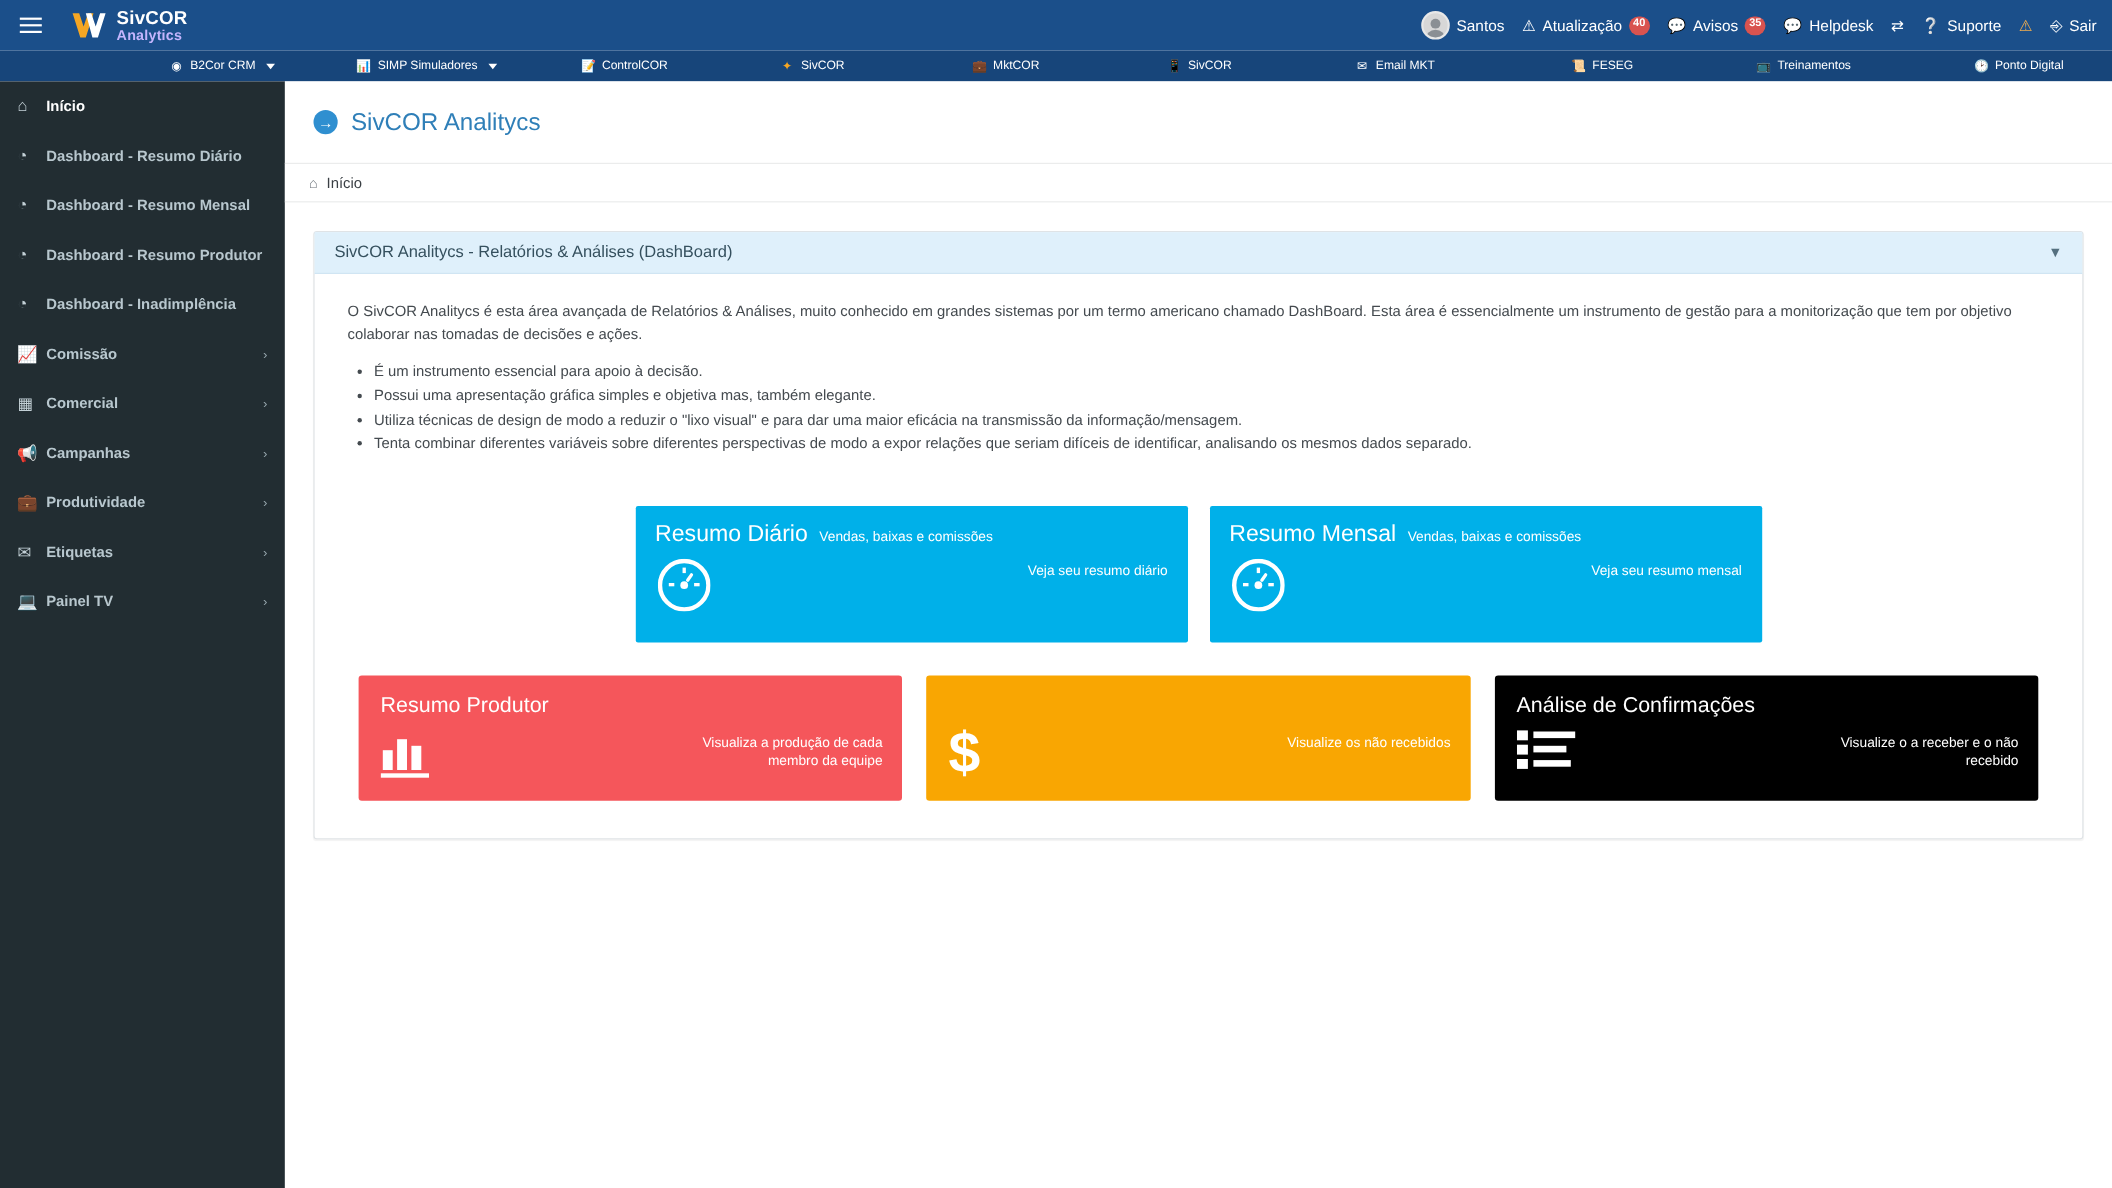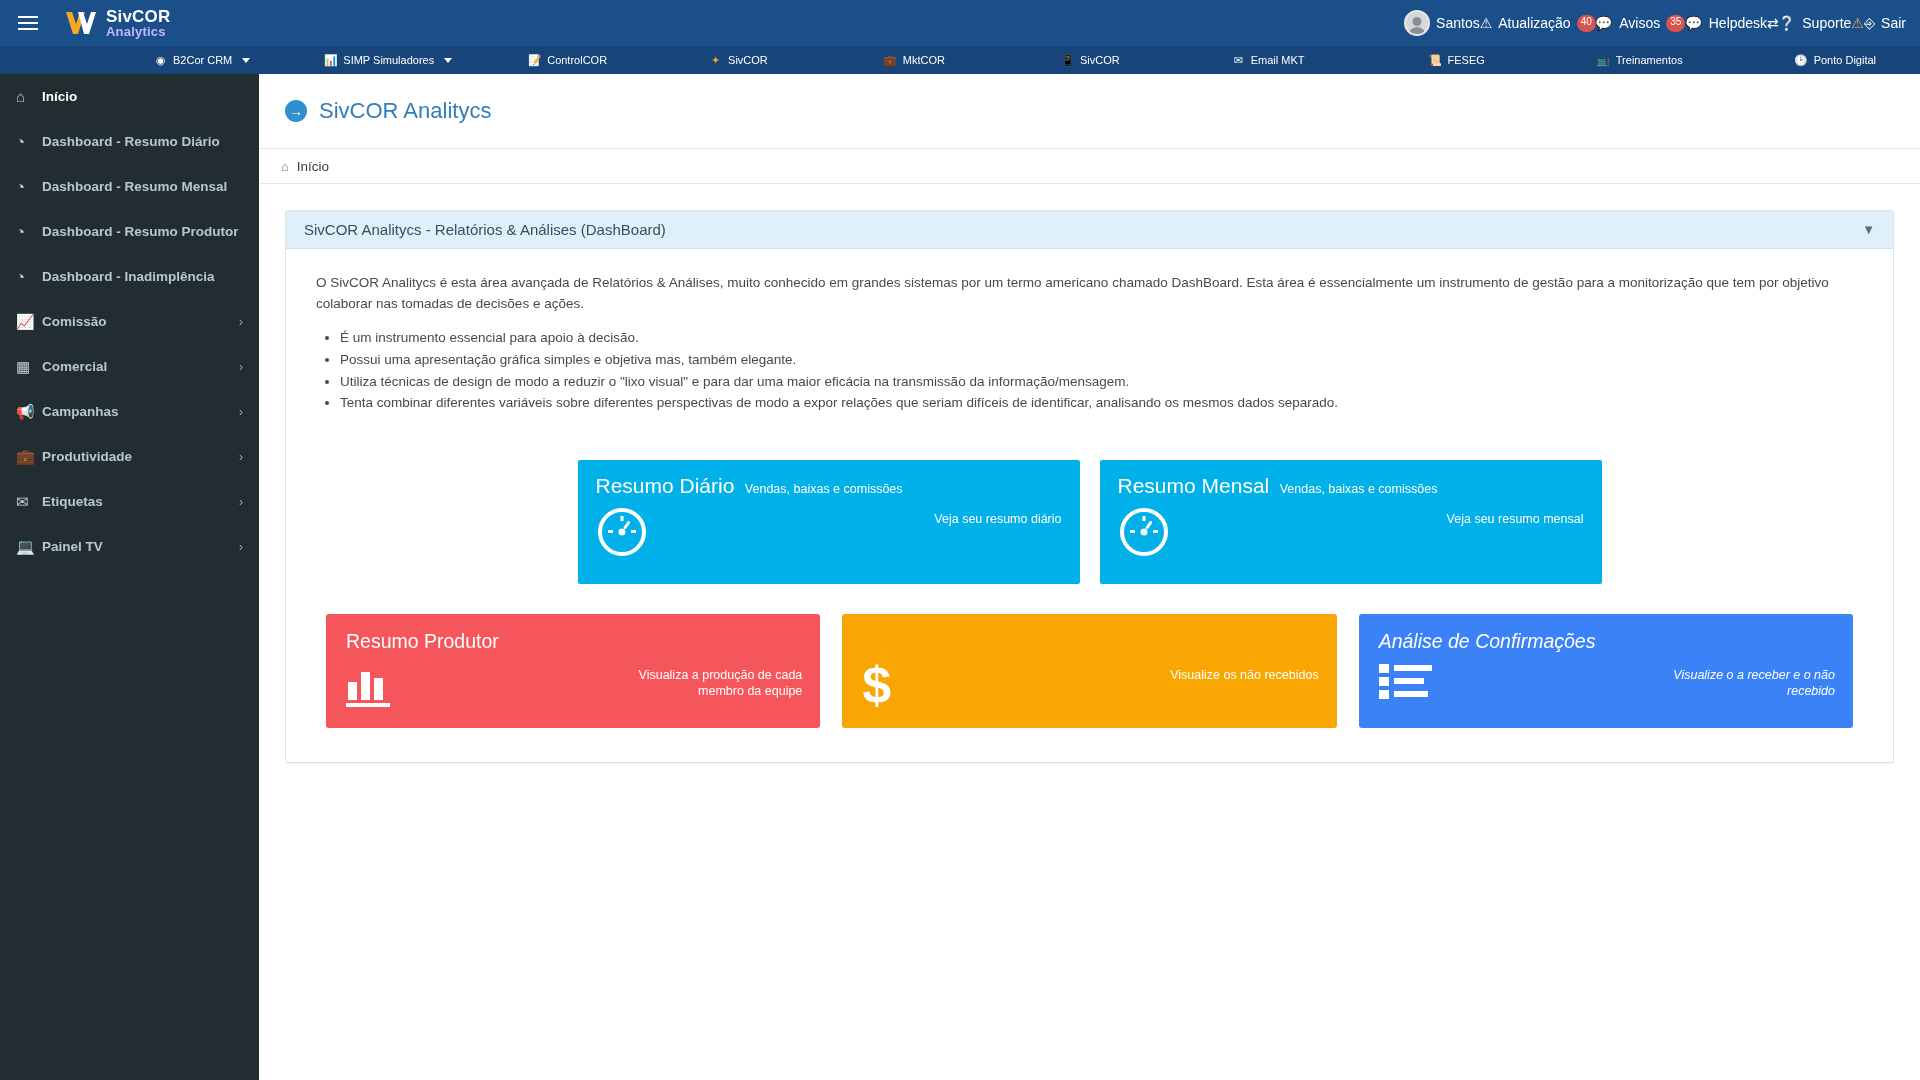--- a/index.html
+++ b/index.html
@@ -27,40 +27,40 @@
   .brand { display: flex; align-items: center; gap: 8px; margin-left: 8px; }
   .brand-logo {
     width: 34px; height: 30px; position: relative;
   }
   .brand-logo svg { display: block; }
   .brand-text { line-height: 1.0; }
   .brand-text .b1 { font-size: 17px; font-weight: bold; color: #ffffff; letter-spacing: .2px; }
   .brand-text .b2 { font-size: 13px; font-weight: bold; color: #c4b5fd; letter-spacing: .2px; }
 
   .topbar-right {
-    margin-left: auto; display: flex; align-items: center; gap: 0;
+    margin-left: auto; display: flex; align-items: center; gap: 16px;
     padding-right: 14px; font-size: 14px;
   }
   .tb-item { display: flex; align-items: center; gap: 6px; cursor: pointer; white-space: nowrap; }
   .avatar {
     width: 26px; height: 26px; border-radius: 50%; background: #d7d7d7;
     border: 2px solid #e8e8e8; overflow: hidden; position: relative;
   }
   .avatar::after {
     content: ""; position: absolute; left: 50%; top: 5px; width: 9px; height: 9px;
     border-radius: 50%; background: #8a8f94; transform: translateX(-50%);
   }
   .avatar::before {
     content: ""; position: absolute; left: 50%; top: 15px; width: 18px; height: 12px;
     border-radius: 9px 9px 0 0; background: #8a8f94; transform: translateX(-50%);
   }
   .badge {
     display: inline-block; background: #d9534f; color: #fff; border-radius: 9px;
     font-size: 10px; line-height: 14px; min-width: 18px; height: 17px; text-align: center;
-    padding: 0 4px; font-weight: normal;
+    padding: 0 4px; font-weight: bold;
   }
   .tri-warn { color: #ffffff; font-size: 14px; }
   .ic { font-size: 14px; }
 
   
   .navstrip {
     position: absolute; top: 46px; left: 0; width: 1920px; height: 28px;
     background: #17457a; display: flex; align-items: center;
     color: #ffffff; font-size: 11px;
   }
@@ -154,21 +154,21 @@
   .card-btm .cb-title { font-size: 19.5px; }
   .card-btm .cb-note {
     position: absolute; right: 18px; top: 54px; font-size: 12.5px; text-align: right;
     max-width: 190px; line-height: 1.25;
   }
   .card-btm .cb-icon { position: absolute; left: 20px; top: 48px; }
 
   .c-blue { background: #00b0e9; }
   .c-red  { background: #f5565b; }
   .c-orange { background: #f9a602; }
-  .c-green { background: #3b82f6; font-style: italic; }
+  .c-green { background: #000000; }
 
   
   .gauge { width: 48px; height: 48px; }
   
   .barchart { width: 52px; height: 46px; }
   
   .dollar { font-size: 52px; font-weight: bold; line-height: 46px; }
   
   .listicon { width: 56px; height: 40px; }
 </style>

